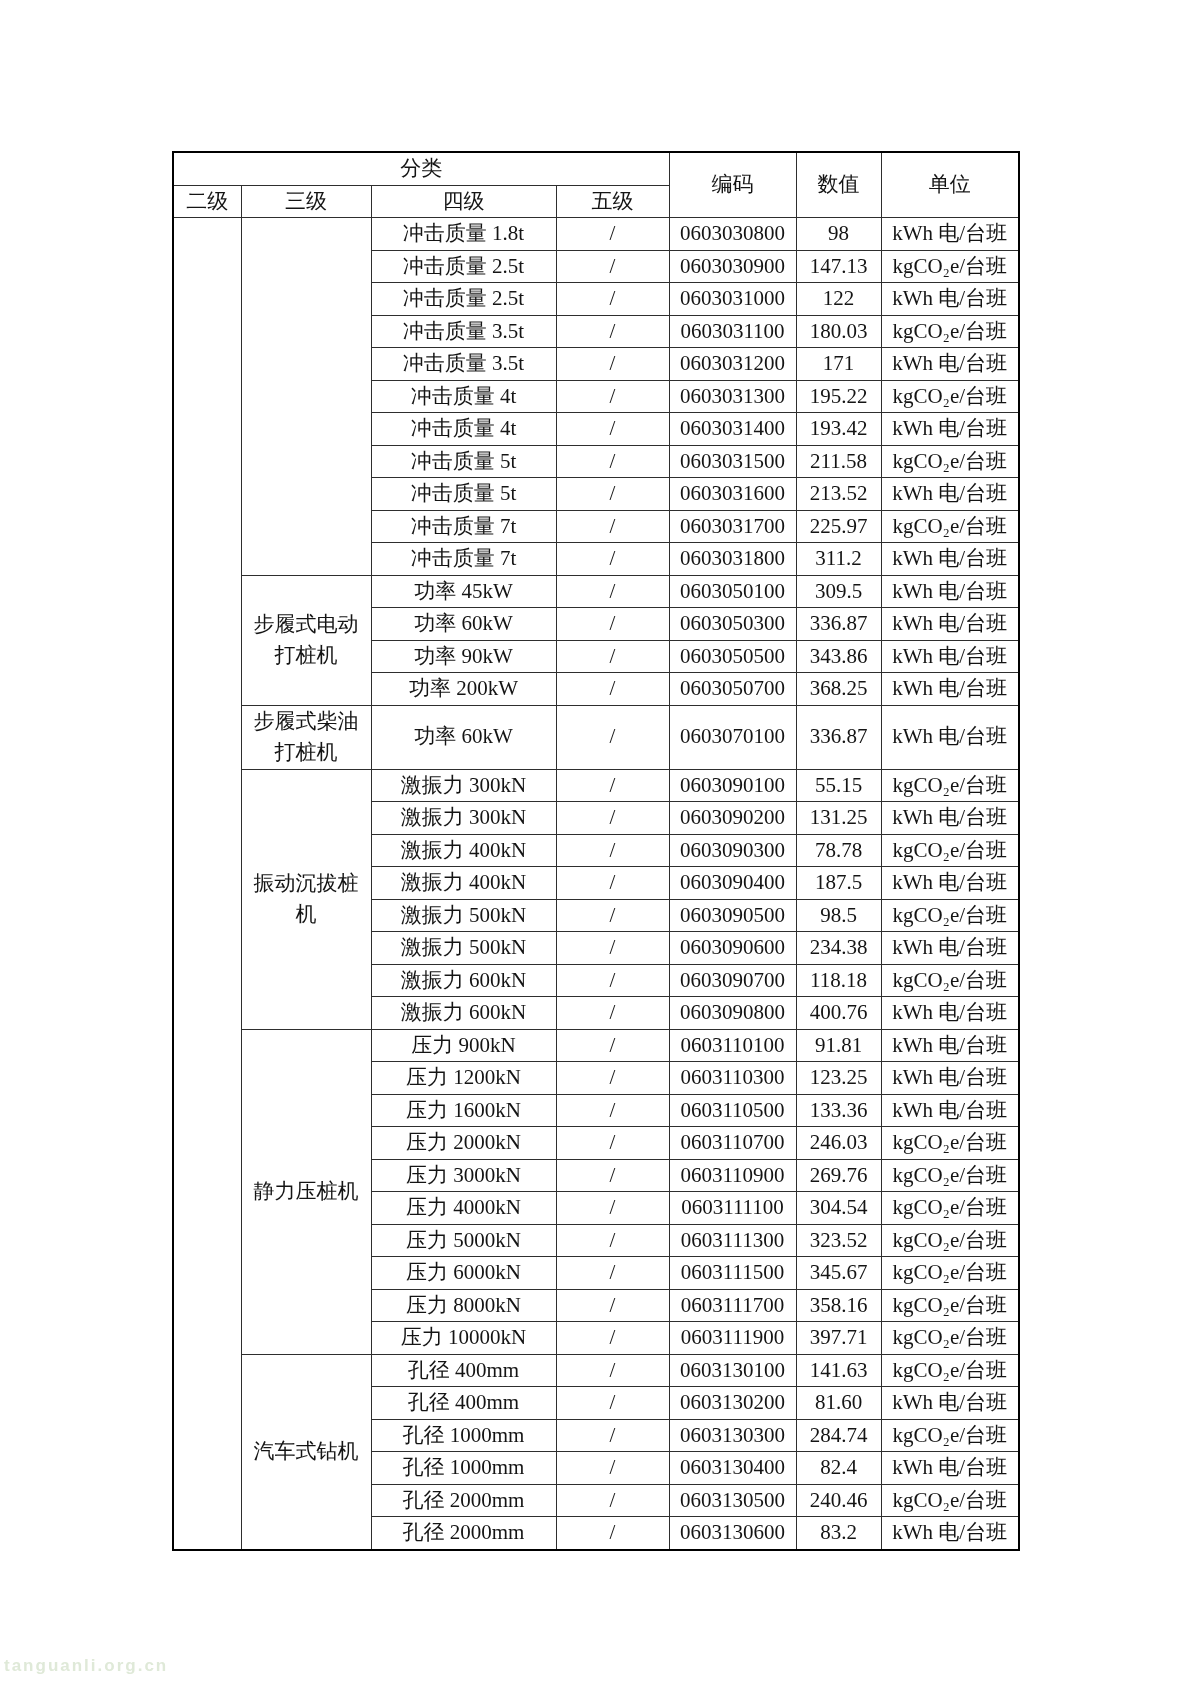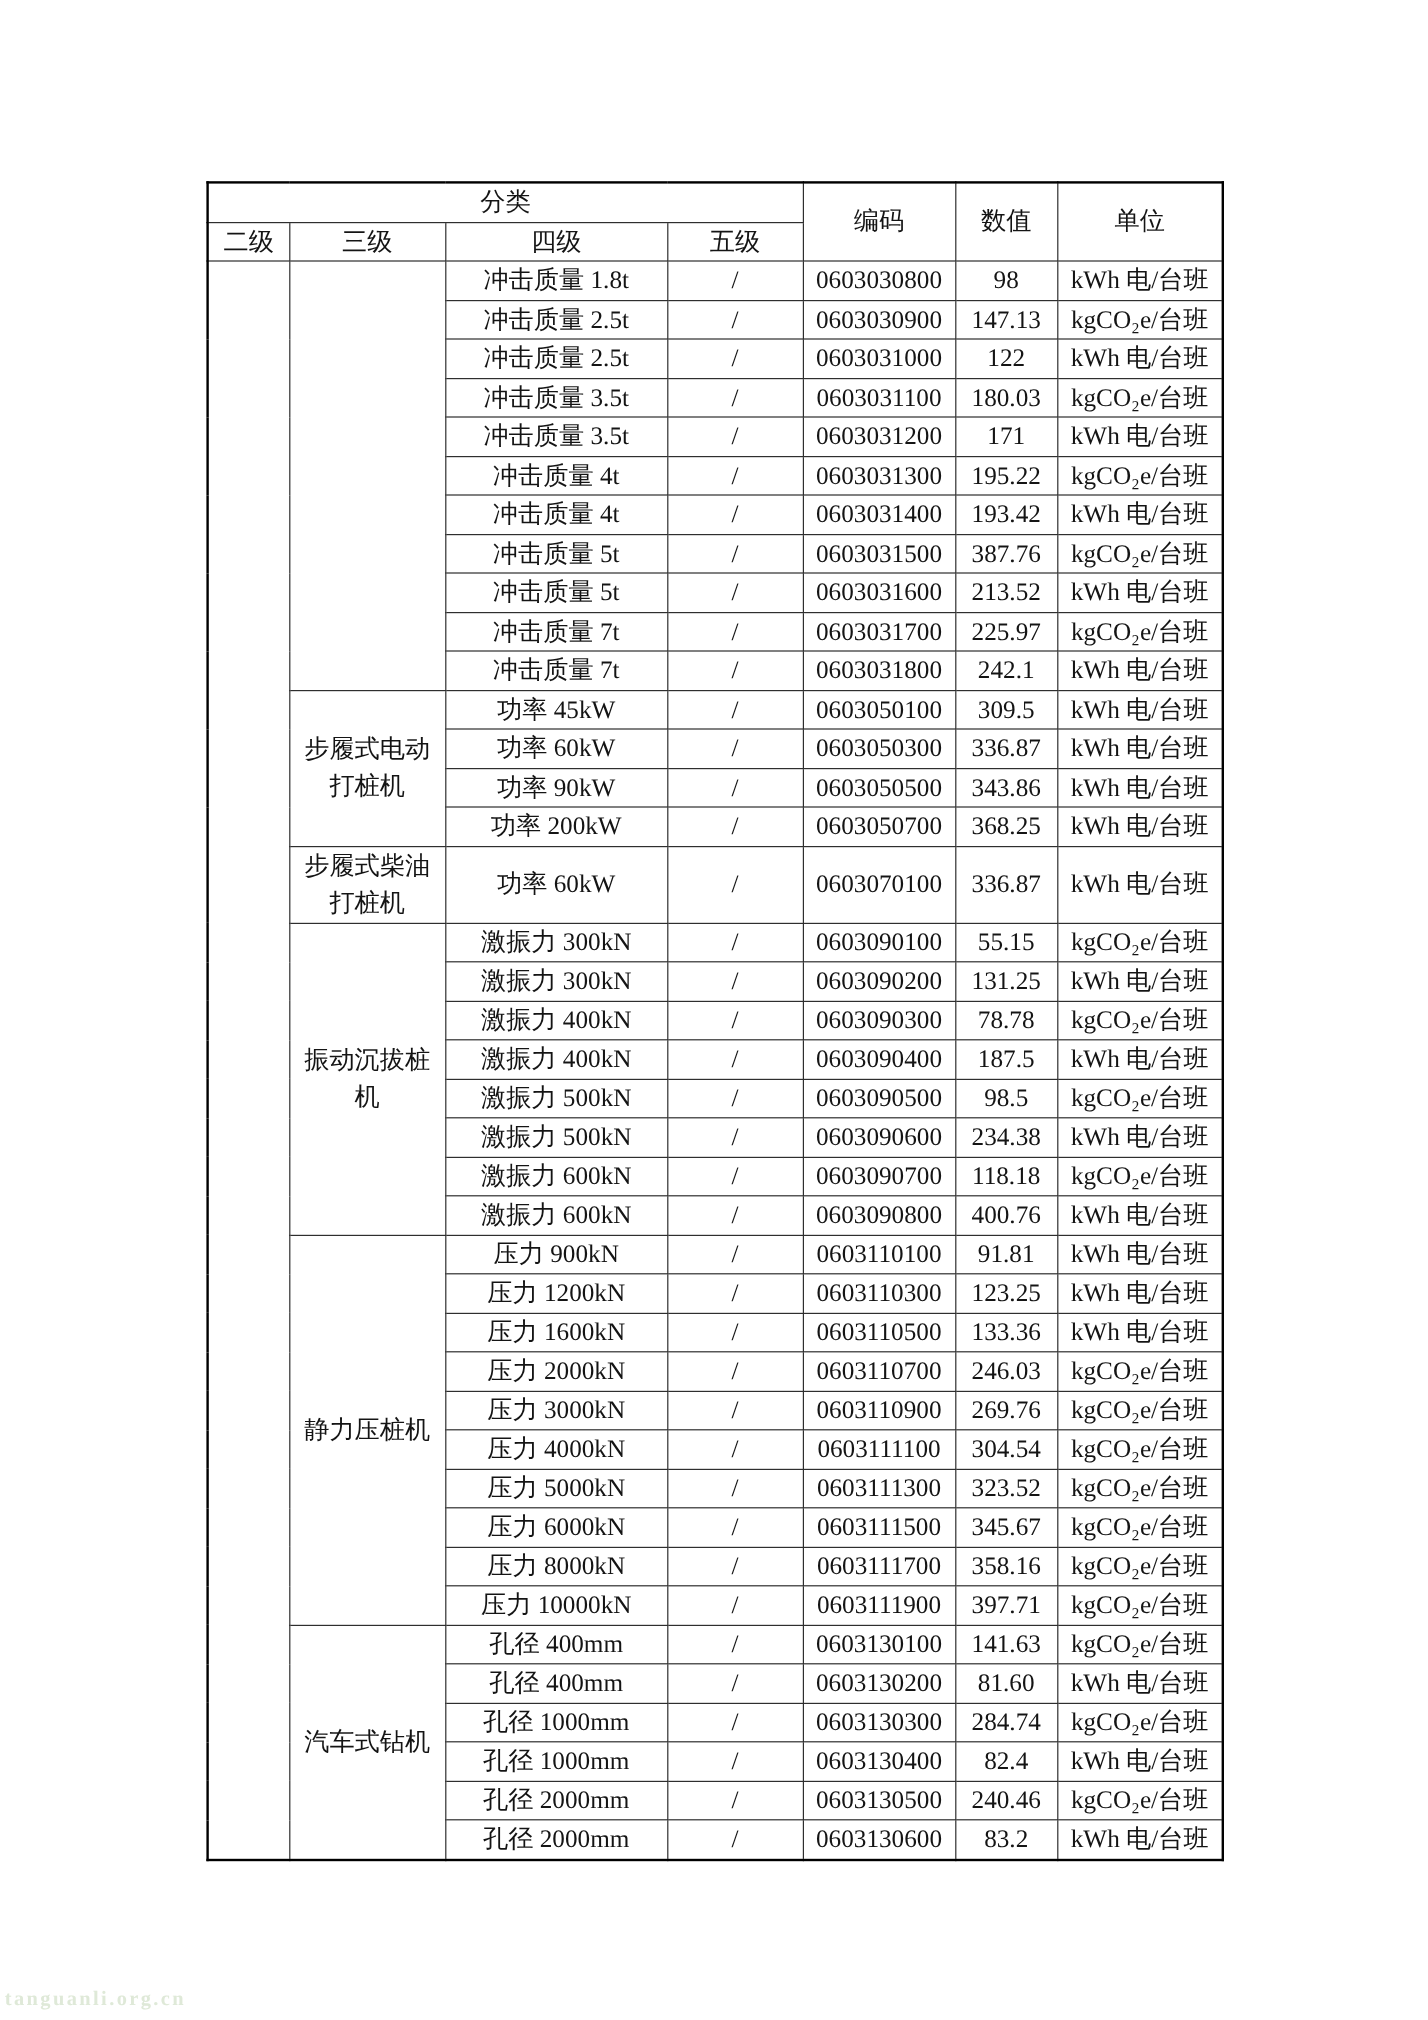--- a/index.html
+++ b/index.html
@@ -39,21 +39,21 @@
   td.unit-cell{
     text-align:left;
     padding-left:8px;
   }
   .page-number{
     position:absolute;left:0;top:1585px;width:1190px;
     text-align:center;font-size:19px;color:#222;
   }
   .watermark{
     position:absolute;left:4px;top:1656px;
-    font-family:Liberation Serif, serif;
+    font-family:Liberation Sans, sans-serif;
     font-weight:bold;font-size:17px;letter-spacing:2px;
     color:#dfe9d8;
   }
 </style>
 </head>
 <body>
 
 <div class="page">
 
   <table class="factor-table">
@@ -129,42 +129,42 @@
           <td class="level4-cell">冲击质量 4t</td>
           <td class="level5-cell">/</td>
           <td class="code-cell">0603031400</td>
           <td class="value-cell">193.42</td>
           <td class="unit-cell">kWh 电/台班</td>
         </tr>
         <tr>
           <td class="level4-cell">冲击质量 5t</td>
           <td class="level5-cell">/</td>
           <td class="code-cell">0603031500</td>
-          <td class="value-cell">387.76</td>
+          <td class="value-cell">211.58</td>
           <td class="unit-cell">kgCO₂e/台班</td>
         </tr>
         <tr>
           <td class="level4-cell">冲击质量 5t</td>
           <td class="level5-cell">/</td>
           <td class="code-cell">0603031600</td>
           <td class="value-cell">213.52</td>
           <td class="unit-cell">kWh 电/台班</td>
         </tr>
         <tr>
           <td class="level4-cell">冲击质量 7t</td>
           <td class="level5-cell">/</td>
           <td class="code-cell">0603031700</td>
           <td class="value-cell">225.97</td>
           <td class="unit-cell">kgCO₂e/台班</td>
         </tr>
         <tr>
           <td class="level4-cell">冲击质量 7t</td>
           <td class="level5-cell">/</td>
           <td class="code-cell">0603031800</td>
-          <td class="value-cell">242.1</td>
+          <td class="value-cell">311.2</td>
           <td class="unit-cell">kWh 电/台班</td>
         </tr>
         <tr>
           <td class="level3-cell" rowspan="4">步履式电动打桩机</td>
           <td class="level4-cell">功率 45kW</td>
           <td class="level5-cell">/</td>
           <td class="code-cell">0603050100</td>
           <td class="value-cell">309.5</td>
           <td class="unit-cell">kWh 电/台班</td>
         </tr>

